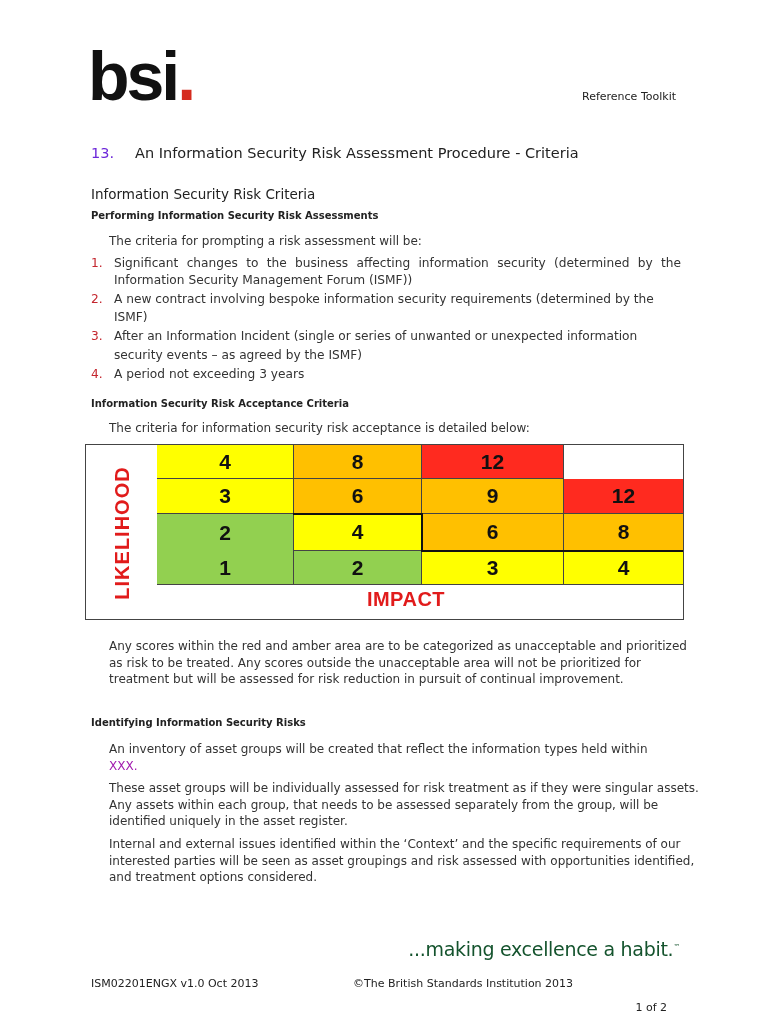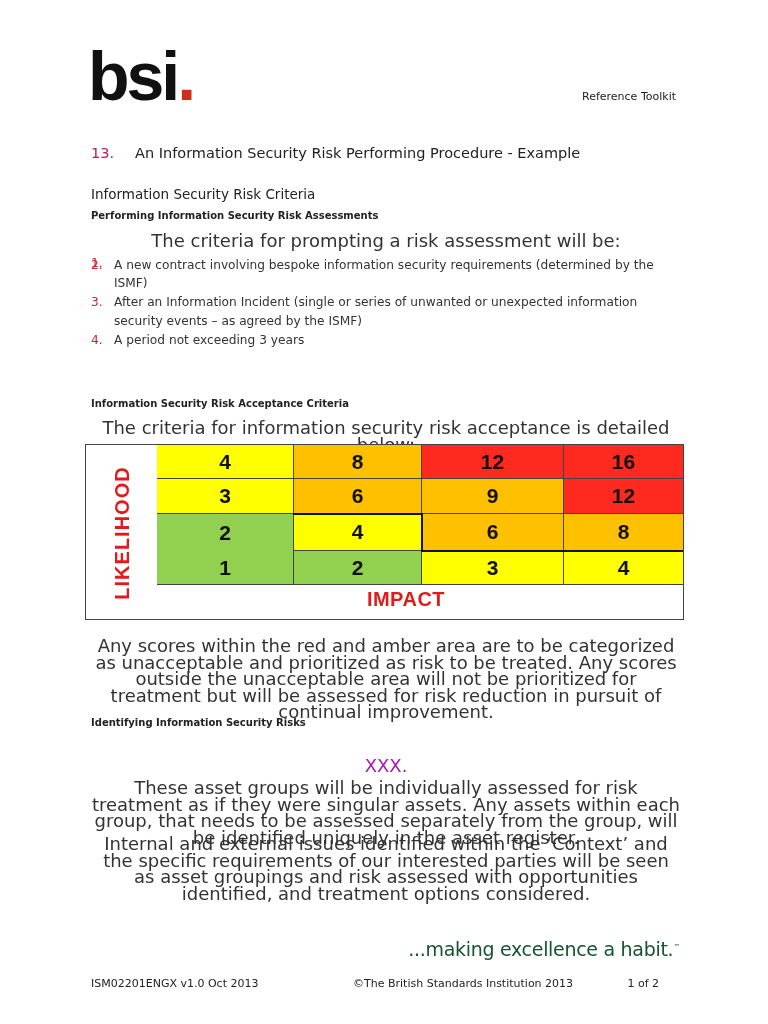--- a/index.html
+++ b/index.html
@@ -11,24 +11,24 @@
   .logo {
     left: 88px; top: 42px; font-family: "Liberation Sans", sans-serif;
     font-size: 68px; font-weight: bold; letter-spacing: -3px; color: #111;
     line-height: 68px;
   }
   .logo .dot { color: #d52b1e; }
   .ref-toolkit {
     right: 92px; top: 90px; font-size: 11px; color: #222;
   }
   .sec-heading { left: 91px; top: 145px; font-size: 14.5px; color: #222; }
-  .sec-heading .num { color: #be185d; display: inline-block; width: 44px; }
+  .sec-heading .num { color: #6d28d9; display: inline-block; width: 44px; }
   .h2 { left: 91px; top: 178px; font-size: 13.5px; color: #222; margin-top: 8px; }
   .h3 { font-size: 10px; font-weight: bold; color: #222; left: 91px; }
-  .p { font-size: 18px; color: #333; left: 91px; width: 590px; line-height: 16.5px; text-align: center; }
+  .p { font-size: 12px; color: #333; left: 109px; width: 590px; line-height: 16.5px; }
   .list { left: 91px; top: 255px; width: 590px; margin: 0; padding: 0; list-style: none; font-size: 12.2px; color: #333; }
   .list li { position: relative; padding-left: 23px; line-height: 17px; margin-bottom: 1px; }
   .list li .n { position: absolute; left: 0; top: 0; color: #c4262e; }
   .list li.item1 { text-align: justify; }
   .list li.item3 { line-height: 19px; }
 
   
   .matrix { left: 85px; top: 444px; width: 599px; height: 176px; border: 1px solid #444; box-sizing: border-box; background: #fff; }
   .likelihood-cell { position: absolute; left: 0; top: 0; width: 71px; height: 174px; border-right: 1px solid #444; }
   .likelihood-label {
@@ -50,44 +50,43 @@
 
   .tagline { right: 88px; top: 938px; font-size: 19px; color: #14532d; font-family: "DejaVu Sans", sans-serif; letter-spacing: -0.3px; }
   .footer { top: 977px; font-size: 11px; color: #222; }
 </style>
 </head>
 <body>
 
 <div class="abs logo"><span>bsi</span><span class="dot">.</span></div>
 <div class="abs ref-toolkit">Reference Toolkit</div>
 
-<div class="abs sec-heading"><span class="num">13.</span><span>An Information Security Risk Performing Procedure - Example</span></div>
+<div class="abs sec-heading"><span class="num">13.</span><span>An Information Security Risk Assessment Procedure - Criteria</span></div>
 <div class="abs h2">Information Security Risk Criteria</div>
 
 <div class="abs h3" style="top:210px;">Performing Information Security Risk Assessments</div>
 <div class="abs p" style="top:233px;">The criteria for prompting a risk assessment will be:</div>
 <ul class="abs list">
-  <li class="item1"><span class="n">1.</span></li>
+  <li class="item1"><span class="n">1.</span><span>Significant changes to the business affecting information security (determined by the Information Security Management Forum (ISMF))</span></li>
   <li style="line-height:18px;"><span class="n">2.</span><span>A new contract involving bespoke information security requirements (determined by the ISMF)</span></li>
   <li class="item3"><span class="n">3.</span><span>After an Information Incident (single or series of unwanted or unexpected information security events – as agreed by the ISMF)</span></li>
   <li style="margin-top:1px;"><span class="n">4.</span><span>A period not exceeding 3 years</span></li>
 </ul>
 
 <div class="abs h3" style="top:398px;">Information Security Risk Acceptance Criteria</div>
 <div class="abs p" style="top:420px;">The criteria for information security risk acceptance is detailed below:</div>
 
 <div class="abs matrix">
   <div class="likelihood-cell">
     <div class="likelihood-label">LIKELIHOOD</div>
   </div>
 
   <div class="cell" style="left:71px;top:0;width:137px;height:34px;background:#ffff00;">4</div>
   <div class="cell" style="left:208px;top:0;width:128px;height:34px;background:#ffc000;">8</div>
   <div class="cell" style="left:336px;top:0;width:142px;height:34px;background:#ff2a1f;">12</div>
-  <div class="cell" style="left:478px;top:0;width:119px;height:34px;background:#ff2a1f;border-right:none;">16</div>
 
   <div class="cell" style="left:71px;top:34px;width:137px;height:35px;background:#ffff00;">3</div>
   <div class="cell" style="left:208px;top:34px;width:128px;height:35px;background:#ffc000;">6</div>
   <div class="cell" style="left:336px;top:34px;width:142px;height:35px;background:#ffc000;">9</div>
   <div class="cell" style="left:478px;top:34px;width:119px;height:35px;background:#ff2a1f;border-right:none;">12</div>
 
   <div class="cell" style="left:71px;top:69px;width:137px;height:37px;background:#92d050;border-bottom:none;">2</div>
   <div class="cell" style="left:208px;top:69px;width:128px;height:37px;background:#ffff00;">4</div>
   <div class="cell" style="left:336px;top:69px;width:142px;height:37px;background:#ffc000;">6</div>
   <div class="cell" style="left:478px;top:69px;width:119px;height:37px;background:#ffc000;border-right:none;">8</div>
@@ -102,20 +101,20 @@
   <div class="thick" style="left:335px;top:105px;width:262px;height:2px;"></div>
 
   <div class="impact-row">
     <div class="impact-label">IMPACT</div>
   </div>
 </div>
 
 <div class="abs p" style="top:638px;">Any scores within the red and amber area are to be categorized as unacceptable and prioritized as risk to be treated. Any scores outside the unacceptable area will not be prioritized for treatment but will be assessed for risk reduction in pursuit of continual improvement.</div>
 
 <div class="abs h3" style="top:717px;">Identifying Information Security Risks</div>
-<div class="abs p" style="top:741px;"><br><span style="color:#a21caf;">XXX.</span></div>
+<div class="abs p" style="top:741px;"><span>An inventory of asset groups will be created that reflect the information types held within</span><br><span style="color:#a21caf;">XXX.</span></div>
 <div class="abs p" style="top:780px;">These asset groups will be individually assessed for risk treatment as if they were singular assets. Any assets within each group, that needs to be assessed separately from the group, will be identified uniquely in the asset register.</div>
 <div class="abs p" style="top:836px;">Internal and external issues identified within the ‘Context’ and the specific requirements of our interested parties will be seen as asset groupings and risk assessed with opportunities identified, and treatment options considered.</div>
 
 <div class="abs tagline"><span>...making excellence a habit.</span><sup style="font-size:7px;">™</sup></div>
 <div class="abs footer" style="left:91px;">ISM02201ENGX  v1.0  Oct 2013</div>
 <div class="abs footer" style="left:353px;">©The British Standards Institution 2013</div>
-<div class="abs footer" style="right:109px;">1 of 2</div>
+<div class="abs footer" style="right:101px;margin-top:24px;">1 of 2</div>
 
 </body></html>

